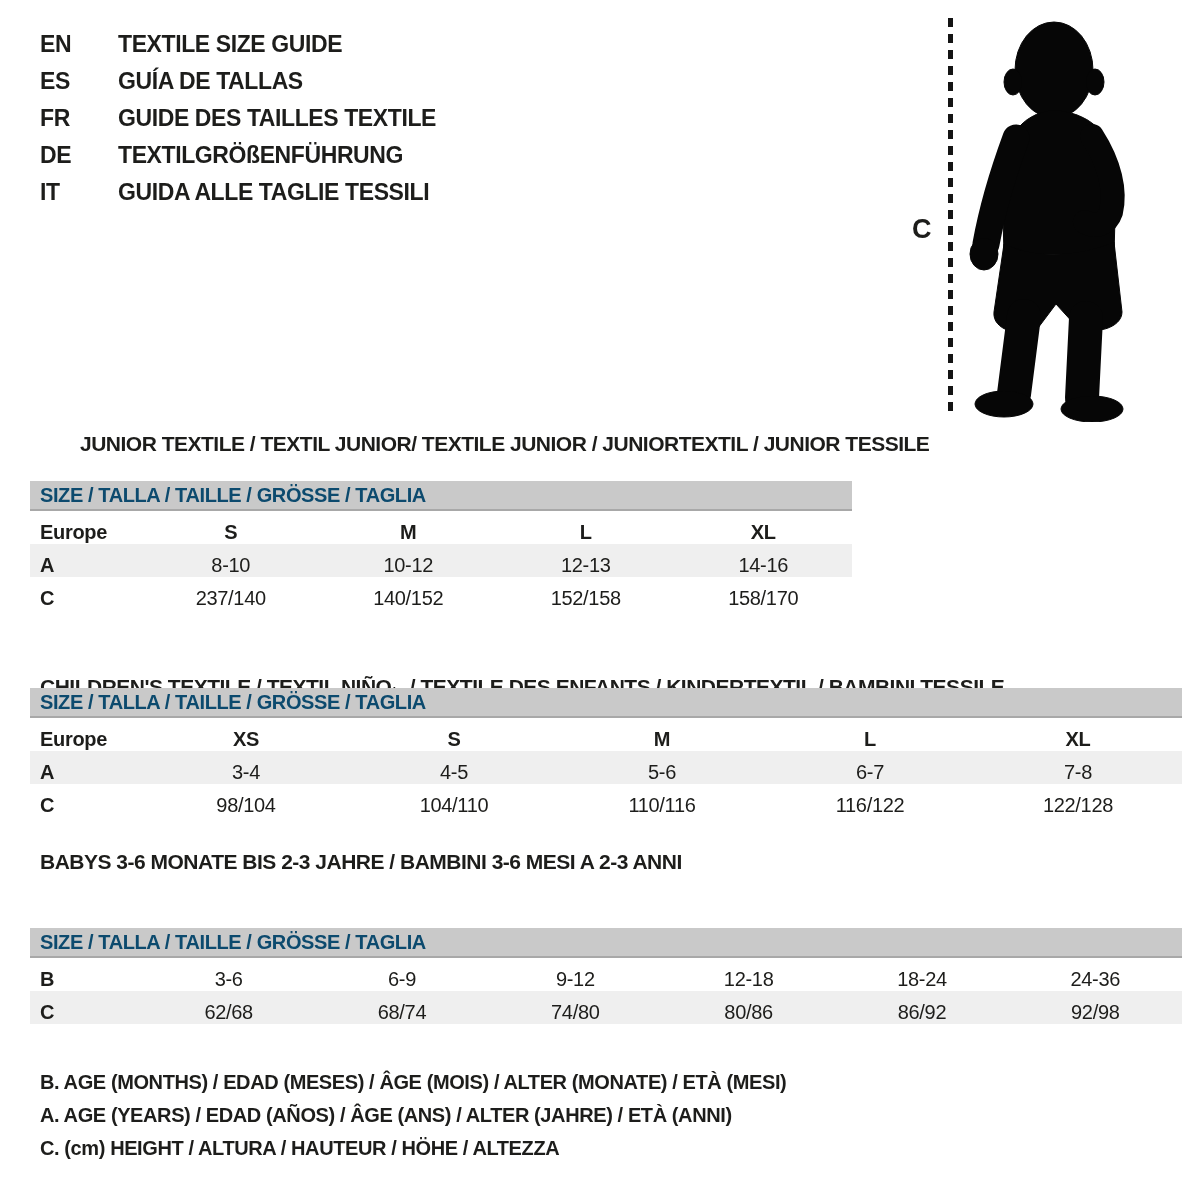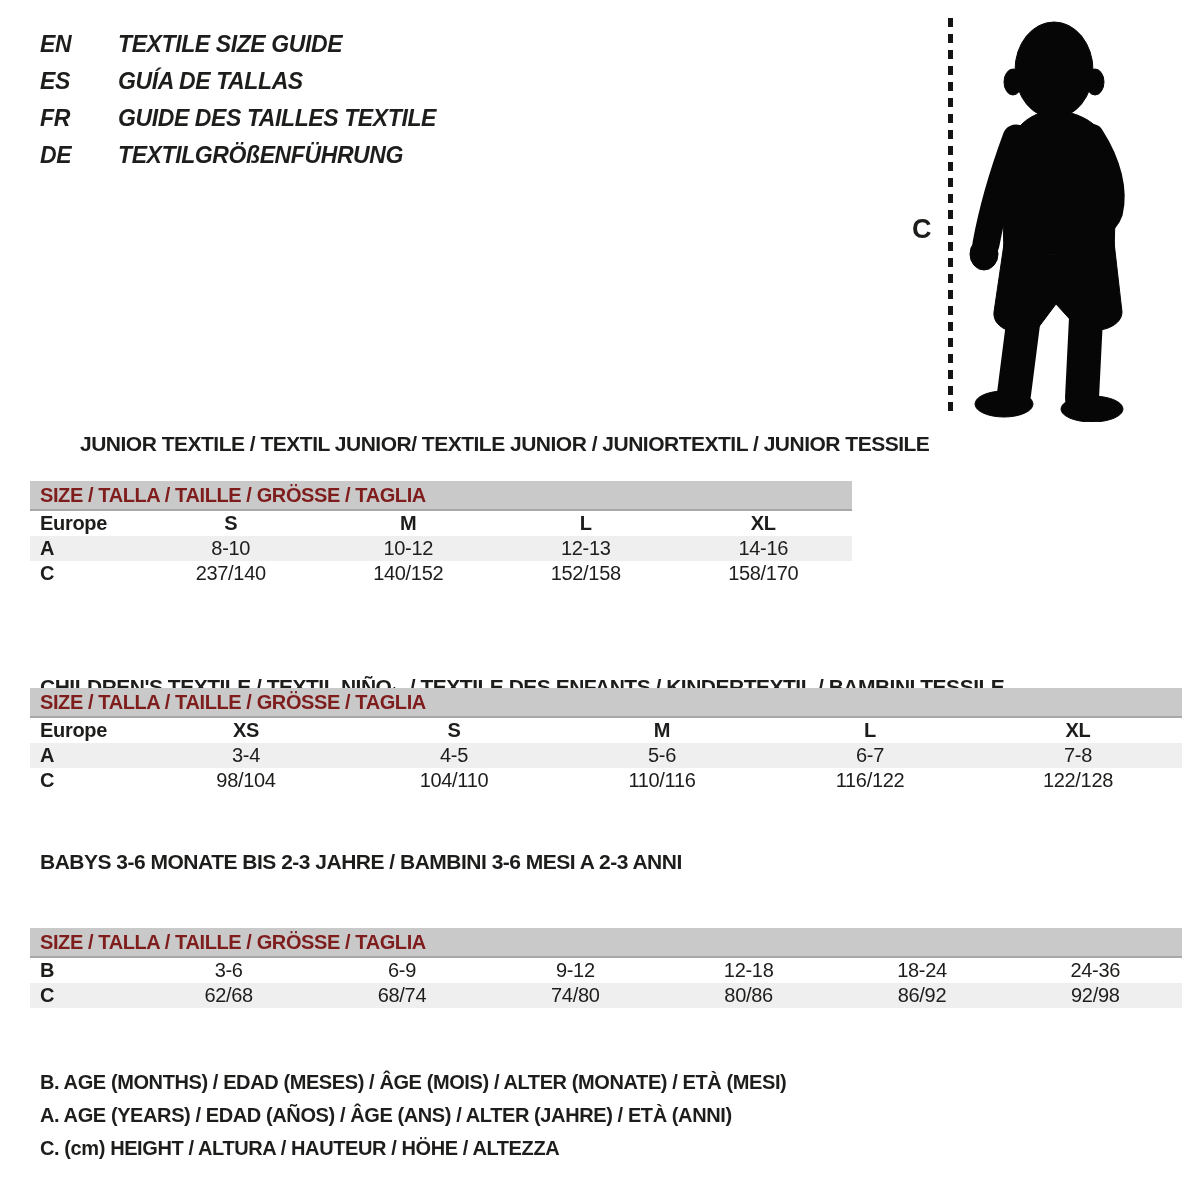--- a/index.html
+++ b/index.html
@@ -9,43 +9,43 @@
     --text:#1d1d1b;
     --silhouette:#060606;
   }
   html,body{margin:0;padding:0;}
   body{
     width:1200px;height:1200px;position:relative;background:#ffffff;
     font-family:"Liberation Sans", sans-serif;color:var(--text);
     overflow:hidden;
   }
   
-  .langs{position:absolute;left:40px;top:26px;font-style:italic;}
+  .langs{position:absolute;left:40px;top:26px;}
   .lang-row{display:flex;height:37px;align-items:center;font-weight:bold;font-size:23px;letter-spacing:-0.4px;}
   .lang-code{width:78px;}
   .lang-title{white-space:nowrap;}
   
   .dashline{position:absolute;left:948px;top:18px;width:5px;height:398px;
     background:repeating-linear-gradient(180deg, #141414 0 9px, transparent 9px 16px);}
   .c-label{position:absolute;left:912px;top:214px;font-size:27px;font-weight:bold;}
   .baby-svg{position:absolute;left:964px;top:16px;width:174px;height:406px;}
   
   .section-title{position:absolute;left:40px;font-size:21px;font-weight:bold;letter-spacing:-0.5px;white-space:nowrap;}
   .title-junior{top:432px;margin-left:40px;}
   .title-children{top:675px;}
   .title-babies{top:845px;line-height:33px;}
   .sub{font-size:14px;vertical-align:-4px;font-weight:bold;}
   
   .stable{position:absolute;left:30px;}
   .t-junior{top:481px;width:822px;}
   .t-children{top:688px;width:1152px;}
   .t-babies{top:928px;width:1152px;}
   .size-bar{height:28px;background:var(--size-bar-bg);border-bottom:2px solid var(--size-bar-border);
-    display:flex;align-items:center;padding-left:10px;font-size:20px;font-weight:bold;color:#7f1d1d;letter-spacing:-0.4px;}
-  .trow{display:flex;height:25px;align-items:center;font-size:20px;letter-spacing:-0.3px;}
+    display:flex;align-items:center;padding-left:10px;font-size:20px;font-weight:bold;color:#0c4a6e;letter-spacing:-0.4px;}
+  .trow{display:flex;height:33px;align-items:flex-end;font-size:20px;letter-spacing:-0.3px;}
   .trow.shaded{background:var(--shaded-row-bg);}
   .trow .row-label{width:102px;padding-left:10px;font-weight:bold;}
   .trow .cell{flex:1;text-align:center;}
   .trow.hdr .cell{font-weight:bold;}
   
   .footnotes{position:absolute;left:40px;top:1066px;font-size:20px;font-weight:bold;letter-spacing:-0.4px;}
   .foot-line{height:33px;display:flex;align-items:center;white-space:nowrap;}
 </style>
 </head>
 <body>
@@ -59,20 +59,24 @@
       <span class="lang-code">ES</span>
       <span class="lang-title">GUÍA DE TALLAS</span>
     </div>
     <div class="lang-row">
       <span class="lang-code">FR</span>
       <span class="lang-title">GUIDE DES TAILLES TEXTILE</span>
     </div>
     <div class="lang-row">
       <span class="lang-code">DE</span>
       <span class="lang-title">TEXTILGRÖßENFÜHRUNG</span>
+    </div>
+    <div class="lang-row">
+      <span class="lang-code">IT</span>
+      <span class="lang-title">GUIDA ALLE TAGLIE TESSILI</span>
     </div>
   </div>
 
 <div class="dashline"></div>
 <div class="c-label">C</div>
 <svg class="baby-svg" viewBox="0 0 174 406" xmlns="http://www.w3.org/2000/svg">
   <g fill="#060606" stroke="#060606">
     <ellipse cx="90" cy="54" rx="39" ry="48"></ellipse>
     <ellipse cx="49" cy="66" rx="9" ry="13"></ellipse>
     <ellipse cx="131" cy="66" rx="9" ry="13"></ellipse>

